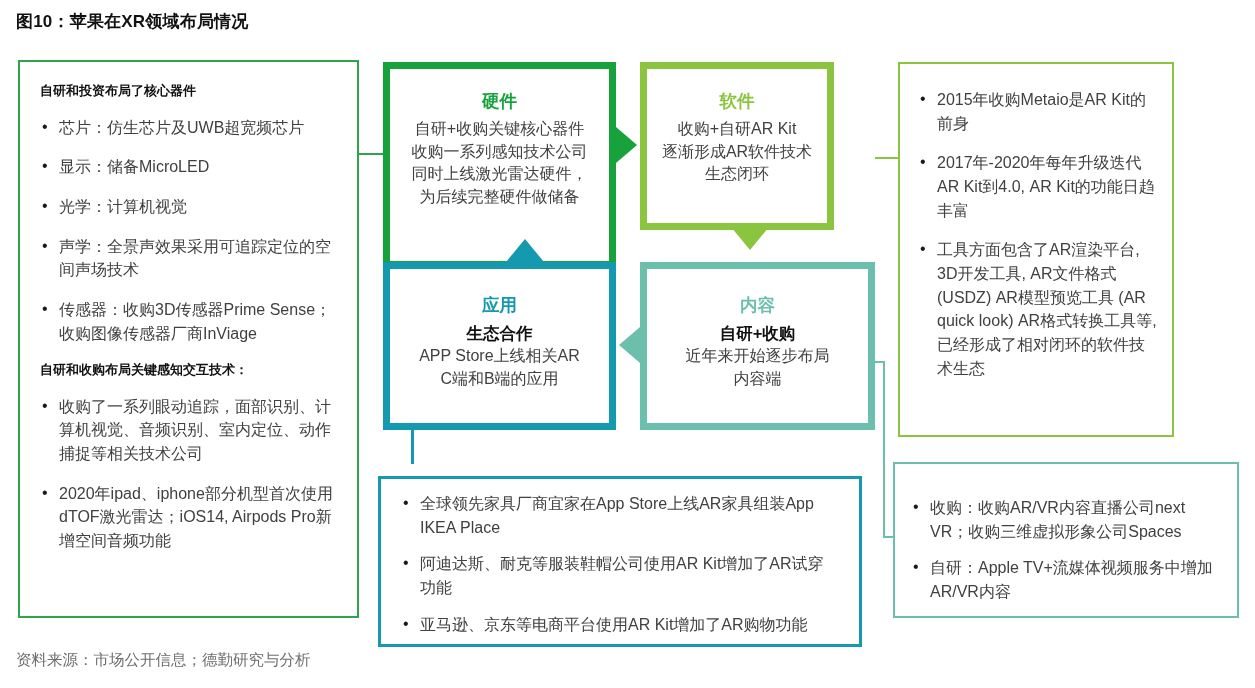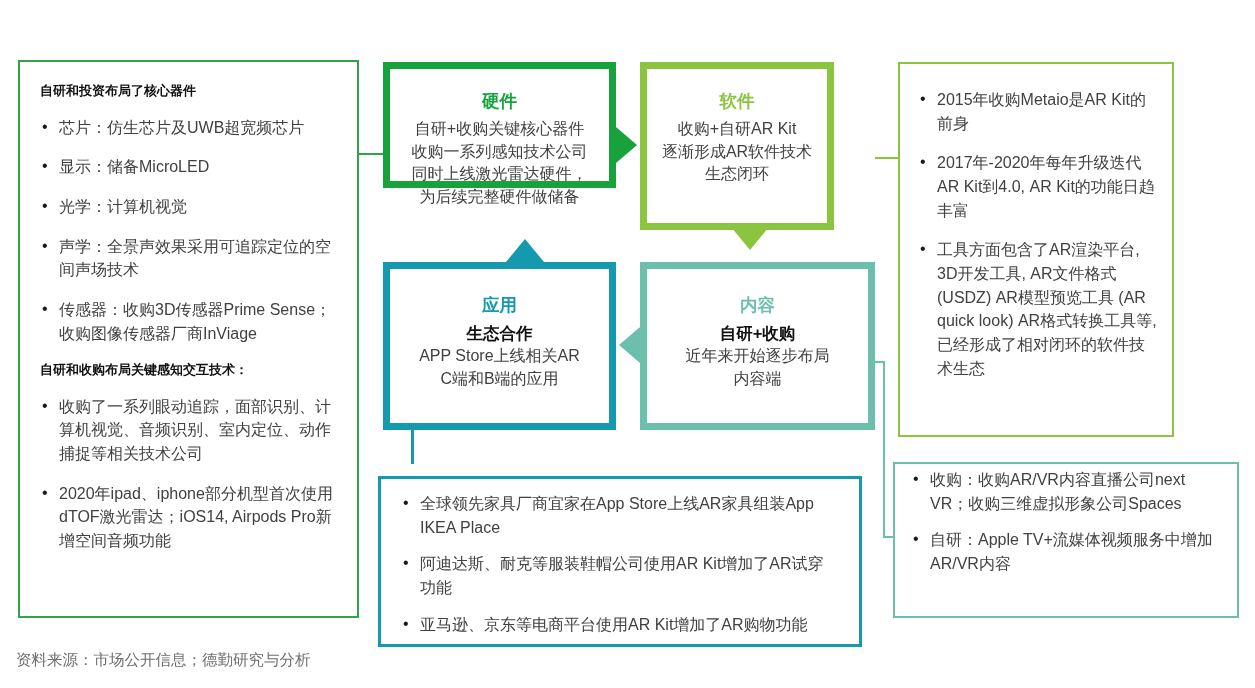--- a/index.html
+++ b/index.html
@@ -17,32 +17,32 @@
   }
   .bullet {
     position:relative; padding-left:19px; font-size:16px; color:#414141;
     line-height:1.48; margin-bottom:16px;
   }
   .bullet::before { content:"•"; position:absolute; left:2px; top:-1px; color:#1a1a1a; }
   .left-panel   { left:18px;  top:60px;  width:341px; height:558px; border:2px solid #2FA44A; padding:20px 12px 0 20px; }
   .right-top-panel { left:898px; top:62px; width:276px; height:375px; border:2px solid #8BC540; padding:24px 12px 0 18px; }
   .bottom-center-panel { left:378px; top:476px; width:484px; height:171px; border:3px solid #1599AE; padding:13px 27px 0 20px; }
   .bottom-center-panel .bullet { margin-bottom:13px; }
-  .bottom-right-panel { left:893px; top:462px; width:346px; height:156px; border:2px solid #6CBFAD; padding:4px 10px 0 16px; }
+  .bottom-right-panel { left:893px; top:462px; width:346px; height:156px; border:2px solid #6CBFAD; padding:32px 10px 0 16px; }
   .bottom-right-panel .bullet { margin-bottom:13px; }
   .spacer-heading { margin-top:11px; }
 
   .flow-box {
     position:absolute; background:#ffffff; box-sizing:border-box; text-align:center;
   }
   .flow-box .inner { padding:20px 6px 0 6px; }
   .flow-title { font-weight:bold; font-size:17.5px; margin:0 0 5px 0; }
   .flow-sub   { font-weight:bold; font-size:16.5px; color:#111111; margin:0; line-height:1.4; }
   .flow-body  { font-size:16px; color:#414141; line-height:1.42; white-space:pre-line; margin:0; }
-  .hw-box { left:383px; top:62px;  width:233px; height:126px; border:7px solid #17A23C; }
+  .hw-box { left:383px; top:62px;  width:233px; height:206px; border:7px solid #17A23C; }
   .sw-box { left:640px; top:62px;  width:194px; height:168px; border:7px solid #8BC540; }
   .app-box{ left:383px; top:262px; width:233px; height:168px; border:7px solid #1599AE; }
   .ct-box { left:640px; top:262px; width:235px; height:168px; border:7px solid #6CBFAD; }
   .hw-box .flow-title { color:#17A23C; }
   .sw-box .flow-title { color:#8BC540; }
   .app-box .flow-title{ color:#1599AE; }
   .ct-box .flow-title { color:#6CBFAD; }
   .app-box .inner, .ct-box .inner { padding-top:24px; }
 
   .conn { position:absolute; }
@@ -59,20 +59,21 @@
   .tri-left  { left:619px; top:327px; border-top:18px solid transparent; border-bottom:18px solid transparent; border-right:21px solid #6CBFAD; }
   .tri-up    { left:506px; top:239px; border-left:19px solid transparent; border-right:19px solid transparent; border-bottom:23px solid #1599AE; }
 
   .source-note { position:absolute; left:16px; top:650px; font-size:15.5px; color:#6E6E6E; }
 </style>
 </head>
 <body>
 
 <div id="canvas">
 
+  <div class="fig-title">图10：苹果在XR领域布局情况</div>
 
   <div class="panel left-panel">
     <p class="panel-heading">自研和投资布局了核心器件</p>
     <div class="bullet">芯片：仿生芯片及UWB超宽频芯片</div>
     <div class="bullet">显示：储备MicroLED</div>
     <div class="bullet">光学：计算机视觉</div>
     <div class="bullet">声学：全景声效果采用可追踪定位的空间声场技术</div>
     <div class="bullet">传感器：收购3D传感器Prime Sense；收购图像传感器厂商InViage</div>
     <p class="panel-heading spacer-heading">自研和收购布局关键感知交互技术：</p>
     <div class="bullet">收购了一系列眼动追踪，面部识别、计算机视觉、音频识别、室内定位、动作捕捉等相关技术公司</div>

